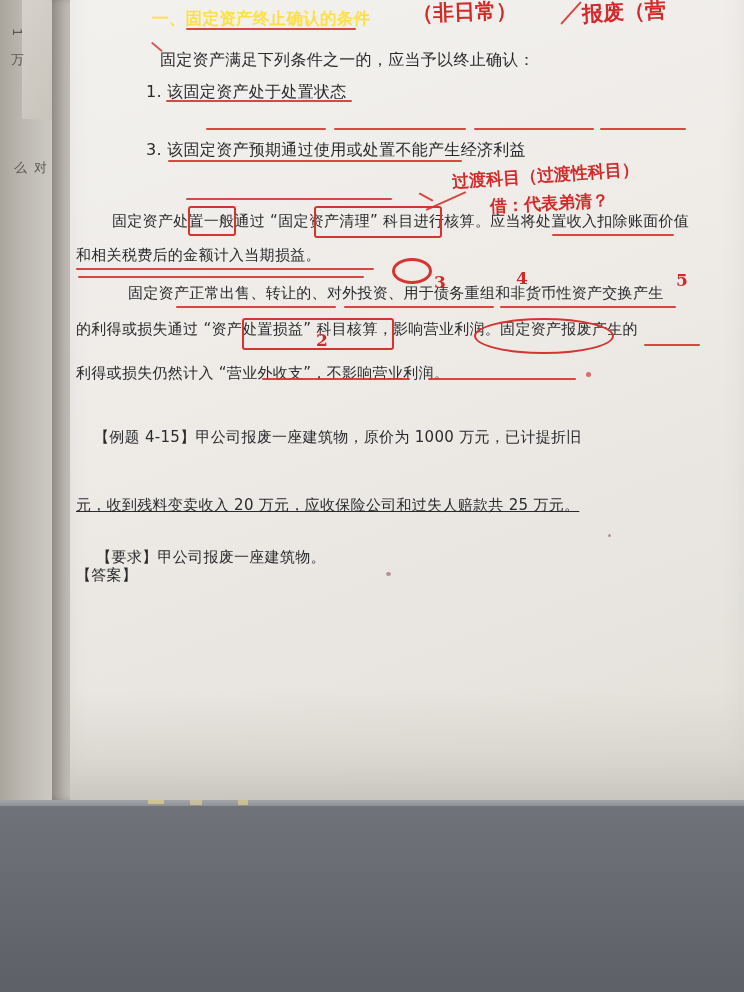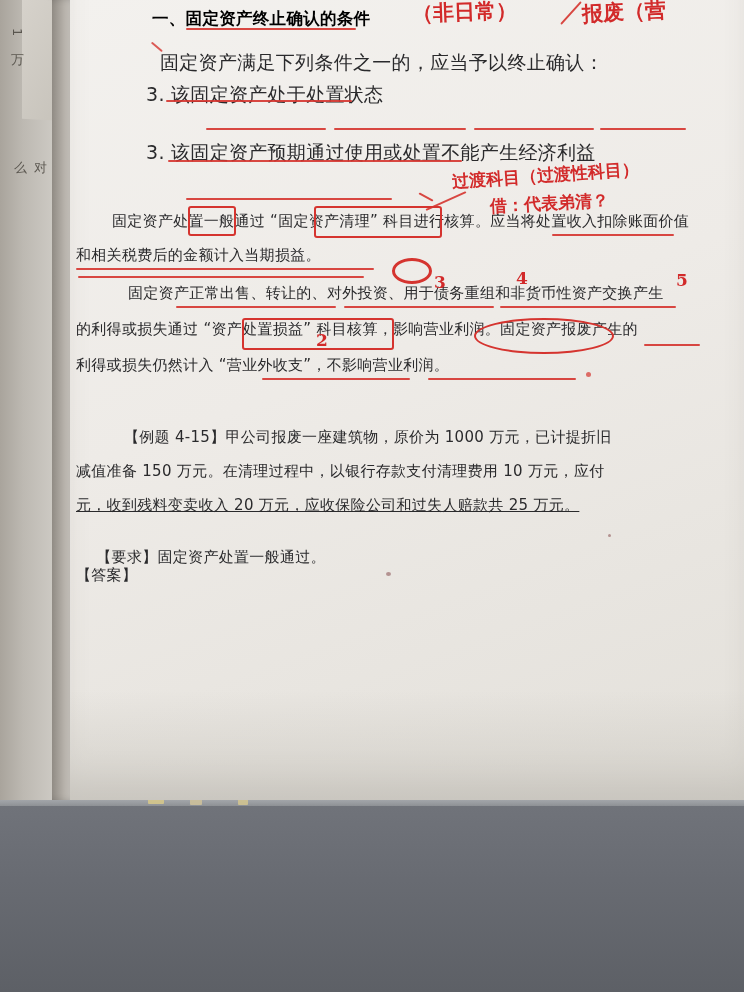--- a/index.html
+++ b/index.html
@@ -64,23 +64,23 @@
   }
 
   
   .txt {
     position: absolute;
     color: #2a2a2c;
     font-family: "DejaVu Sans", "Liberation Sans", sans-serif;
     white-space: pre;
     letter-spacing: 0.3px;
   }
-  .h-sec { font-weight: bold; font-size: 16.5px; color: #000000; }
+  .h-sec { font-weight: bold; font-size: 16.5px; color: #fde047; }
   .body  { font-size: 15px; }
-  .small { font-size: 19px; }
+  .small { font-size: 16px; }
   .left-strip {
     position: absolute;
     color: #4a463f;
     font-size: 13px;
     font-family: "DejaVu Sans", "Liberation Sans", sans-serif;
     writing-mode: vertical-rl;
     letter-spacing: 2px;
     opacity: .85;
   }
 
@@ -162,44 +162,43 @@
   <div class="page-fade"></div>
 
   <div class="txt left-strip" style="left:8px; top:28px;">1 万</div>
   <div class="txt left-strip" style="left:10px; top:150px; line-height:20px;">对
 么</div>
 
   <div class="txt h-sec" style="left:152px; top:8px;">一、固定资产终止确认的条件</div>
 
   <div class="txt small" style="left:160px; top:50px;">固定资产满足下列条件之一的，应当予以终止确认：</div>
 
-  <div class="txt small" style="left:146px; top:82px;">3. 该固定资产处于处置状态</div>
+  <div class="txt small" style="left:146px; top:82px;">1. 该固定资产处于处置状态</div>
 
 
   <div class="txt small" style="left:146px; top:140px;">3. 该固定资产预期通过使用或处置不能产生经济利益</div>
 
 
   <div class="txt body" style="left:112px; top:212px;">固定资产处置一般通过 “固定资产清理” 科目进行核算。应当将处置收入扣除账面价值</div>
 
   <div class="txt body" style="left:76px; top:246px;">和相关税费后的金额计入当期损益。</div>
 
   <div class="txt body" style="left:128px; top:284px;">固定资产正常出售、转让的、对外投资、用于债务重组和非货币性资产交换产生</div>
 
   <div class="txt body" style="left:76px; top:320px;">的利得或损失通过 “资产处置损益” 科目核算，影响营业利润。固定资产报废产生的</div>
 
-  <div class="txt body" style="left:76px; top:356px;">利得或损失仍然计入 “营业外收支”，不影响营业利润。</div>
-
-  <div class="txt body" style="left:124px; top:428px;text-align:right;">【例题 4-15】甲公司报废一座建筑物，原价为 1000 万元，已计提折旧</div>
-
-  <div class="txt body" style="left:76px; top:462px;">减值准备 150 万元。在清理过程中，以银行存款支付清理费用 10 万元，应付</div>
+  <div class="txt body" style="left:76px; top:364px;">利得或损失仍然计入 “营业外收支”，不影响营业利润。</div>
+
+  <div class="txt body" style="left:94px; top:428px;text-align:right;">【例题 4-15】甲公司报废一座建筑物，原价为 1000 万元，已计提折旧</div>
+
 
   <div class="txt body" style="left:76px; top:496px;text-decoration:underline;">元，收到残料变卖收入 20 万元，应收保险公司和过失人赔款共 25 万元。</div>
 
   <div class="txt body" style="left:76px; top:530px;">
-    <span>【要求】</span><span>固定资产处置一般通过。</span>
+    <span>【要求】</span><span>甲公司报废一座建筑物。</span>
   </div>
 
   <div class="txt body" style="left:76px; top:566px;">【答案】</div>
 
   <div class="dot" style="left:386px; top:572px; width:5px; height:4px;"></div>
   <div class="dot" style="left:608px; top:534px; width:3px; height:3px;"></div>
 
   <div class="ink">
 
     <div class="hw hw-lg" style="left:412px; top:-2px; transform:rotate(-2deg);">（非日常）</div>

